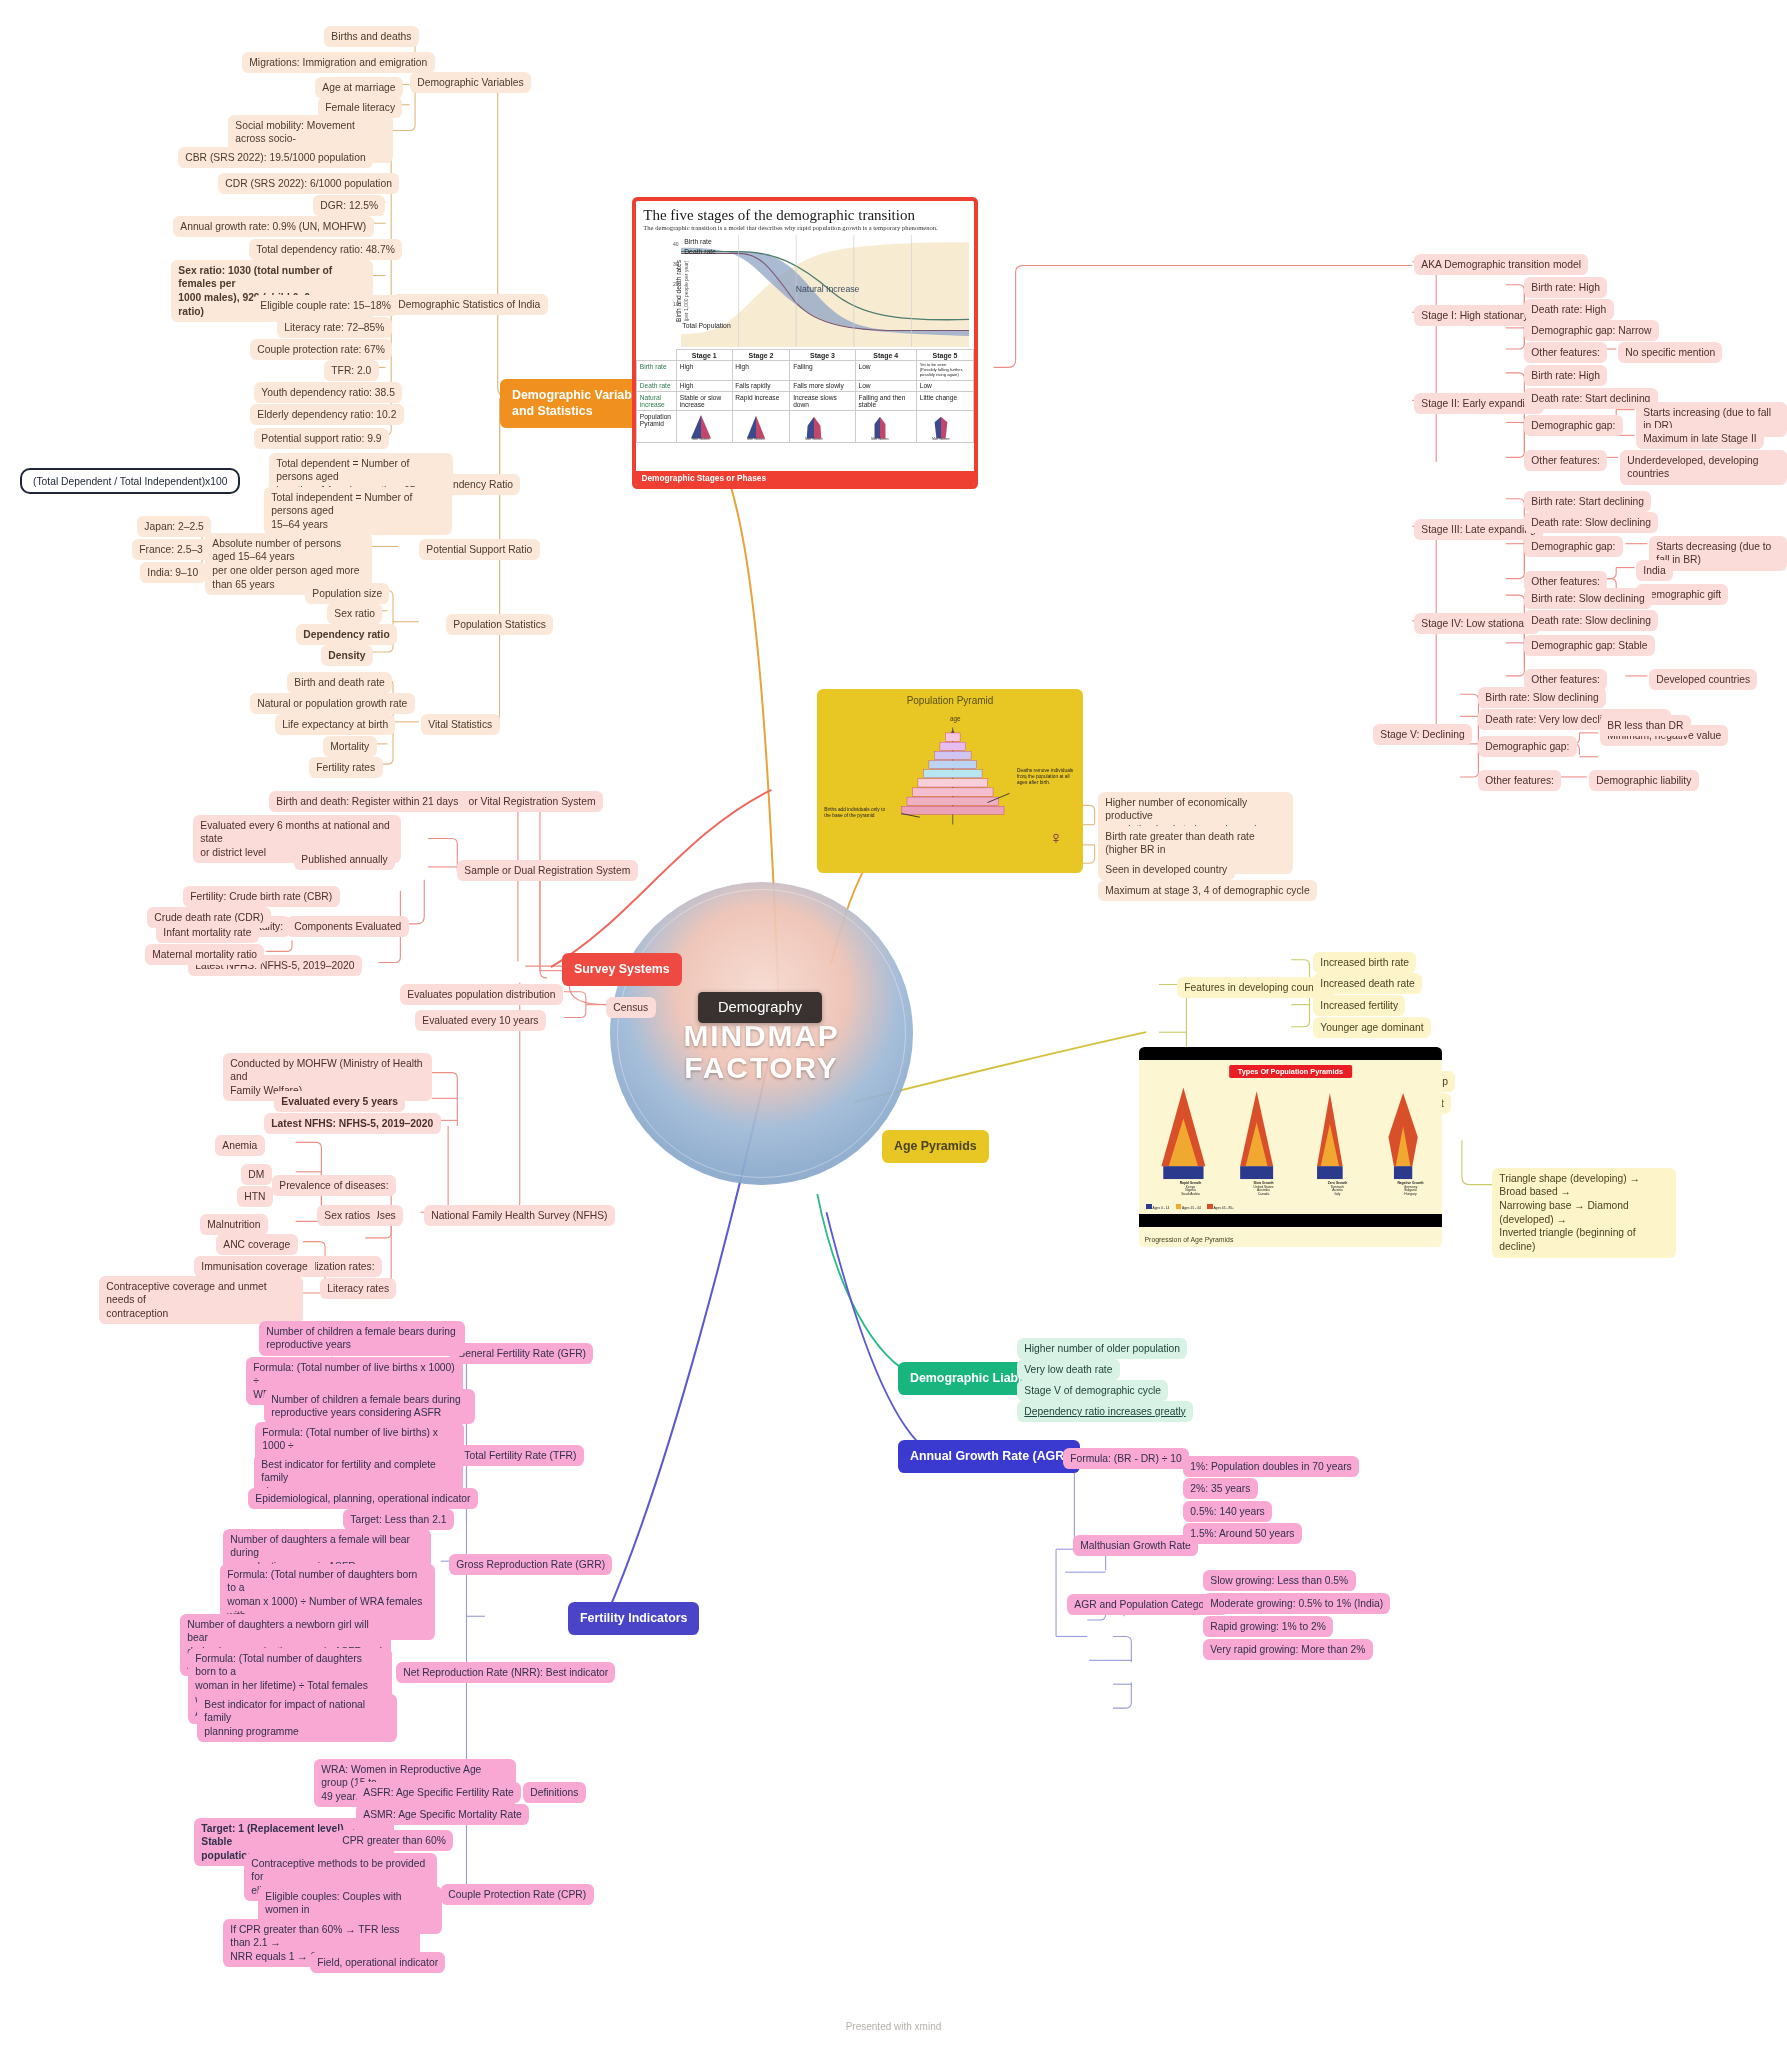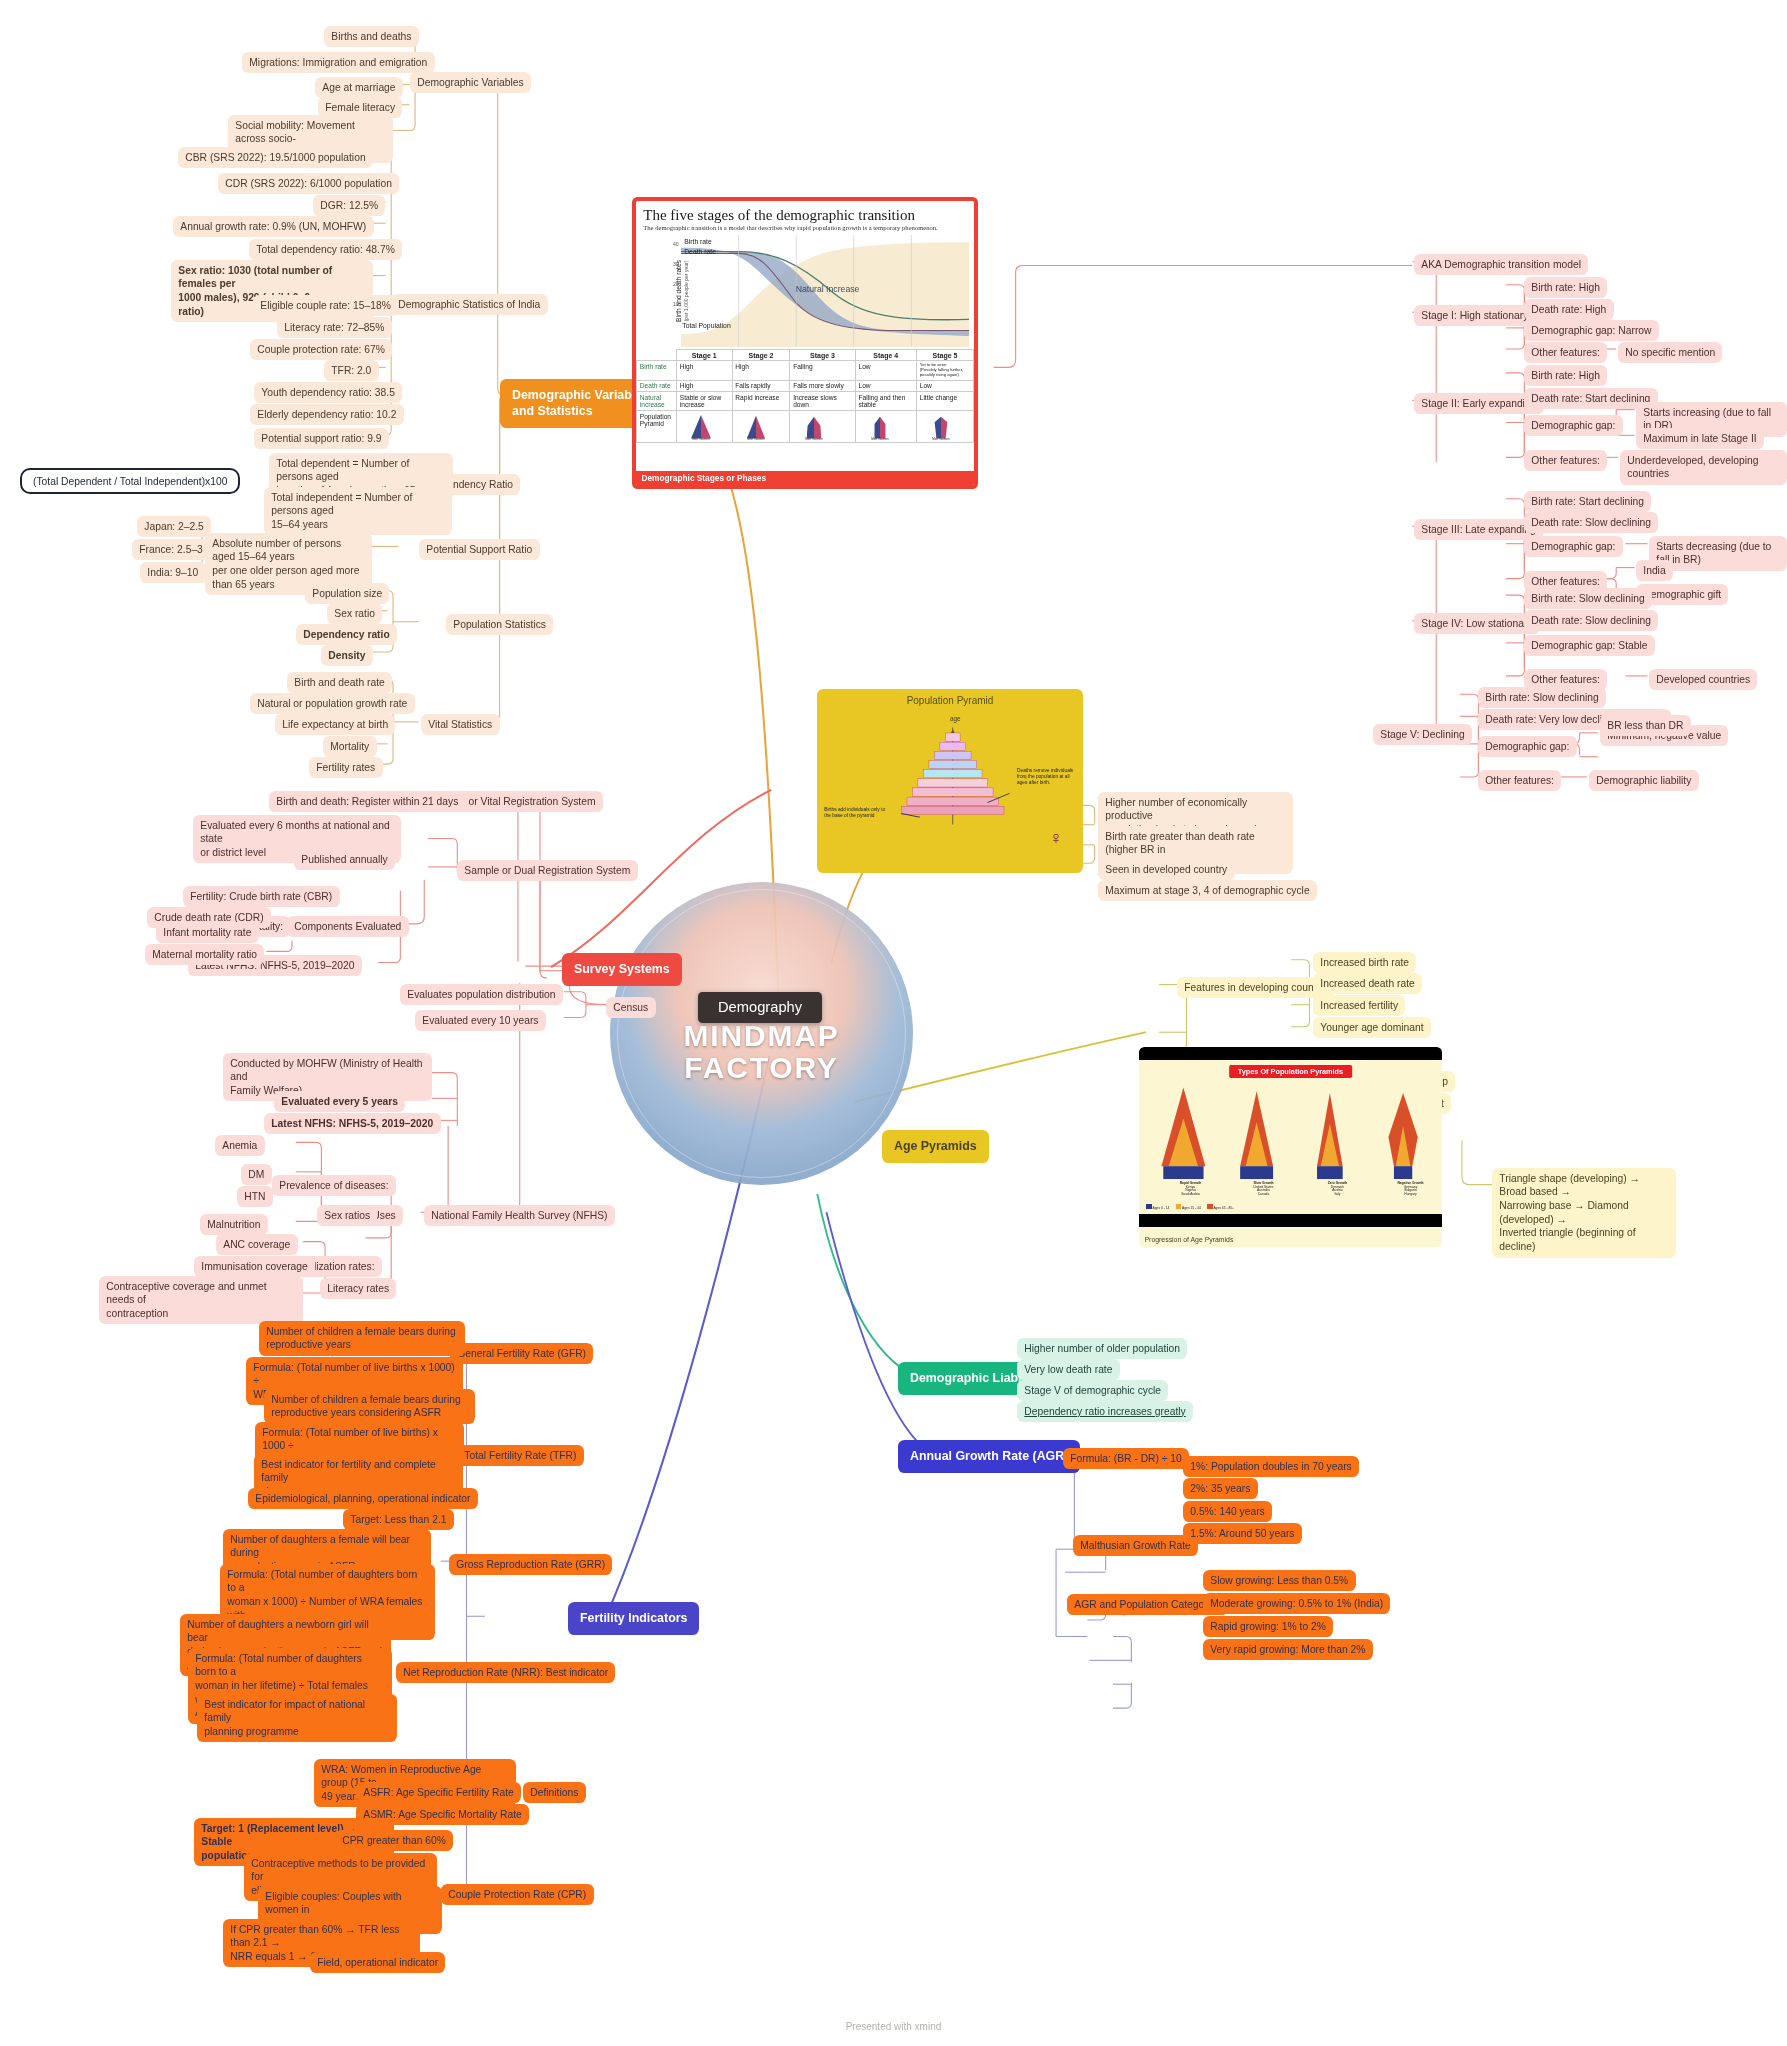--- a/index.html
+++ b/index.html
@@ -13,21 +13,21 @@
   .canvas { position:absolute; inset:0; }
   svg.links { position:absolute; left:0; top:0; width:1787px; height:2047px; pointer-events:none; }
 
   .node {
     position:absolute; border-radius:6.4px; padding:3.7px 7.3px;
     font-size:10.3px; line-height:1.33; white-space:pre-line;
   }
   
   .t-orange { background:#fbe8d8; color:#4a3a2c; }
   .t-red    { background:#fbdcd8; color:#4a2f2c; }
-  .t-purple { background:#f97316; color:#30304c; }
+  .t-purple { background:#f9a8d4; color:#30304c; }
   .t-green  { background:#d8f2e6; color:#20443a; }
   .t-yellow { background:#fdf4c9; color:#4a4220; }
 
   .bold { font-weight:bold; }
 
   .branch {
     position:absolute; border-radius:6.4px; padding:8.3px 12px;
     font-size:12.4px; font-weight:bold; color:#ffffff; line-height:1.3;
   }
   .b-orange { background:#f0901e; }

